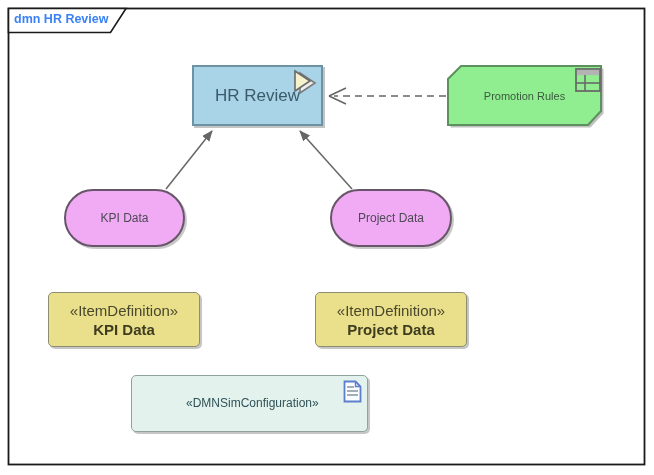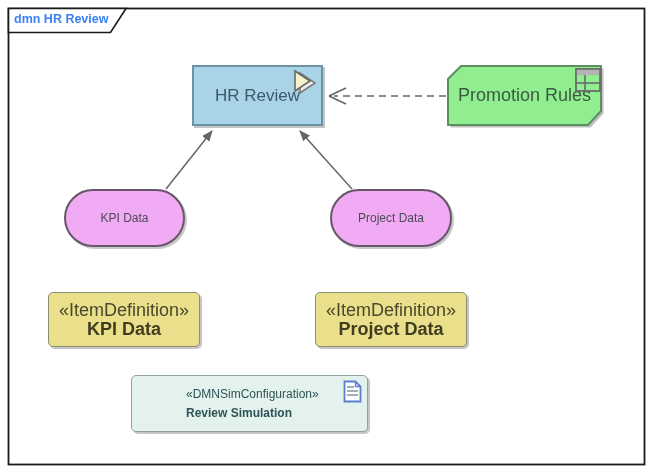--- a/index.html
+++ b/index.html
@@ -13,36 +13,36 @@
 
   
   .decision{left:192px;top:65px;width:131px;height:61px;background:#A9D4E7;
             border:2px solid #6D92A3;box-shadow:2px 2px 0 #C4C4C4;
             display:flex;align-items:center;justify-content:center;}
   .decision .label{font-size:17px;color:#3A5A6A;}
   .drill-icon{position:absolute;right:2px;top:2px;width:30px;height:30px;}
 
   
   .bkm-label{left:448px;top:66px;width:153px;height:59px;display:flex;
-             align-items:center;justify-content:center;font-size:18px;color:#3C5A40;}
+             align-items:center;justify-content:center;font-size:11px;color:#3C5A40;}
   .table-icon{position:absolute;left:575px;top:68px;width:26px;height:24px;}
 
   
   .input-data{width:122px;height:58px;background:#F1ABF4;border:2px solid #675669;
               border-radius:29px;box-shadow:2px 2px 0 #C9C9C9;
               display:flex;align-items:center;justify-content:center;
               font-size:12px;color:#4C4A55;}
   .input-kpi{left:64px;top:189px;width:121px;}
   .input-project{left:330px;top:189px;}
 
   
   .itemdef{width:152px;height:55px;background:#EAE08C;border:1.5px solid #8D8D72;
            border-radius:5px;box-shadow:2px 2px 0 #C6C6C6;
            display:flex;flex-direction:column;align-items:center;justify-content:center;
-           font-size:18px;color:#49482C;line-height:19px;}
+           font-size:15px;color:#49482C;line-height:19px;}
   .itemdef .name{font-weight:bold;color:#3E3D20;}
   .itemdef-kpi{left:48px;top:292px;}
   .itemdef-project{left:315px;top:292px;}
 
   
   .simconfig{left:131px;top:375px;width:237px;height:57px;background:#E3F2EC;
              border:1.5px solid #8FA29B;border-radius:5px;box-shadow:2px 2px 0 #C6C6C6;
              display:flex;flex-direction:column;justify-content:center;
              padding-left:54px;font-size:12px;color:#2F5258;line-height:19px;}
   .simconfig .name{font-weight:bold;}
@@ -106,21 +106,20 @@
   <span class="stereo">«ItemDefinition»</span>
   <span class="name">KPI Data</span>
 </div>
 <div class="abs itemdef itemdef-project">
   <span class="stereo">«ItemDefinition»</span>
   <span class="name">Project Data</span>
 </div>
 
 <div class="abs simconfig">
   <span class="stereo">«DMNSimConfiguration»</span>
-  <span class="name">Review Simulation</span>
 </div>
 <svg class="abs doc-icon" viewBox="0 0 19 23">
   <path d="M1.5,1.5 H12.5 L17.5,6.5 V21.5 H1.5 Z" fill="#FBFCFE" stroke="#5C7ECF" stroke-width="1.8"></path>
   <path d="M12.5,1.5 L12.5,6.5 L17.5,6.5" fill="none" stroke="#5C7ECF" stroke-width="1.4"></path>
   <line x1="4" y1="7" x2="11" y2="7" stroke="#8A9AA6" stroke-width="1.6"></line>
   <line x1="4" y1="11" x2="15" y2="11" stroke="#8A9AA6" stroke-width="1.6"></line>
   <line x1="4" y1="15" x2="15" y2="15" stroke="#8A9AA6" stroke-width="1.6"></line>
 </svg>
 
 </body></html>

